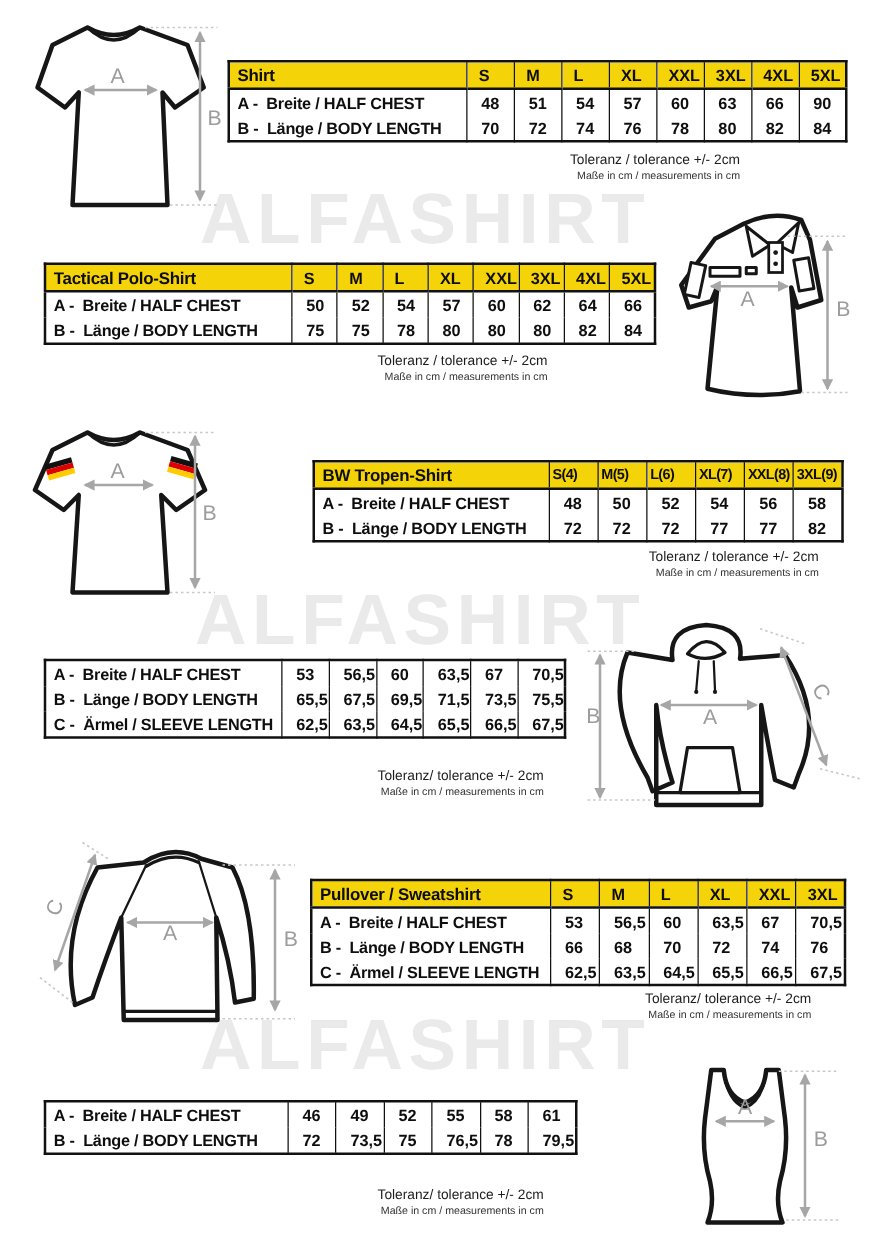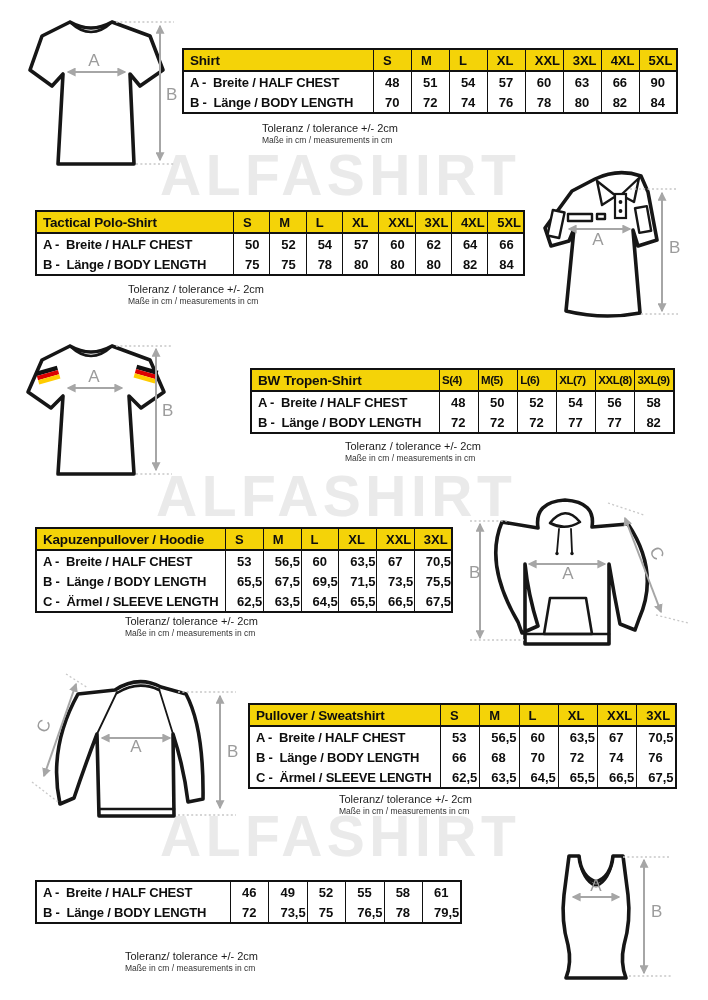--- a/index.html
+++ b/index.html
@@ -13,21 +13,21 @@
   .size-table th,.size-table td{border-left:1.4px solid #111;height:20px;padding:0 0 0 9px;
               text-align:left;vertical-align:middle;white-space:pre;overflow:hidden;}
   .size-table th:first-child,.size-table td:first-child{border-left:none;}
   .size-table tr.head th{background:#F4D308;border-bottom:2.2px solid #111;}
   .size-table .rowhead{padding-left:6px;letter-spacing:-0.2px;}
   .size-table th.title{font-size:13.5px;}
   .size-table td.val{padding-left:11px;}
   .tightheads th.size{padding-left:2px;font-size:11.5px;letter-spacing:-0.5px;}
   #t0 .rowhead{width:183px;} #t1 .rowhead{width:190px;} #t2 .rowhead{width:181px;}
   #t3 .rowhead{width:182px;} #t4 .rowhead{width:184px;} #t5 .rowhead{width:187px;}
-  .tol{position:absolute;text-align:left;color:#1c1c1c;z-index:2;}
+  .tol{position:absolute;text-align:right;color:#1c1c1c;z-index:2;}
   .tol1{font-size:11px;}
   .tol2{font-size:8.5px;margin-top:1px;color:#333;}
   svg.diagram{position:absolute;z-index:1;overflow:visible;}
   .garment{fill:#fff;stroke:#161616;stroke-width:3.6;stroke-linejoin:round;stroke-linecap:round;}
   .detail{fill:none;stroke:#161616;stroke-width:2.6;stroke-linejoin:round;stroke-linecap:round;}
   .thin{fill:none;stroke:#161616;stroke-width:1.8;stroke-linecap:round;}
   .fillw{fill:#fff;stroke:#161616;stroke-width:2.4;stroke-linejoin:round;}
   .arrow{stroke:#a6a6a6;stroke-width:2;fill:none;}
   .leader{stroke:#c8c8c8;stroke-width:1.3;fill:none;stroke-dasharray:2 2.4;}
   .mlabel{fill:#9c9c9c;font-size:17px;font-family:"Liberation Sans",sans-serif;}
@@ -156,29 +156,20 @@
             <td class="val">77</td>
             <td class="val">77</td>
             <td class="val">82</td>
           </tr>
         </tbody>
       </table>
     </div>
   <div class="tablewrap" id="t3" style="left:35px;top:527px;width:418px">
       <table class="size-table">
         <tbody>
-          <tr class="head">
-            <th class="rowhead title">Kapuzenpullover / Hoodie</th>
-            <th class="size">S</th>
-            <th class="size">M</th>
-            <th class="size">L</th>
-            <th class="size">XL</th>
-            <th class="size">XXL</th>
-            <th class="size">3XL</th>
-          </tr>
           <tr>
             <td class="rowhead">A -  Breite / HALF CHEST</td>
             <td class="val">53</td>
             <td class="val">56,5</td>
             <td class="val">60</td>
             <td class="val">63,5</td>
             <td class="val">67</td>
             <td class="val">70,5</td>
           </tr>
           <tr>

